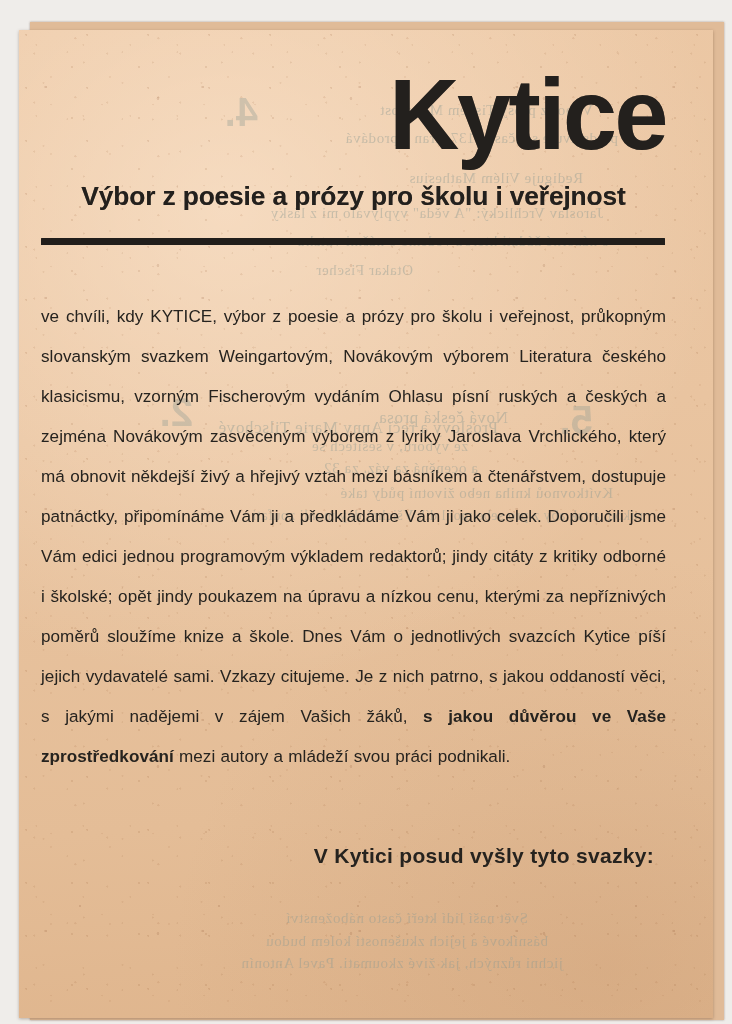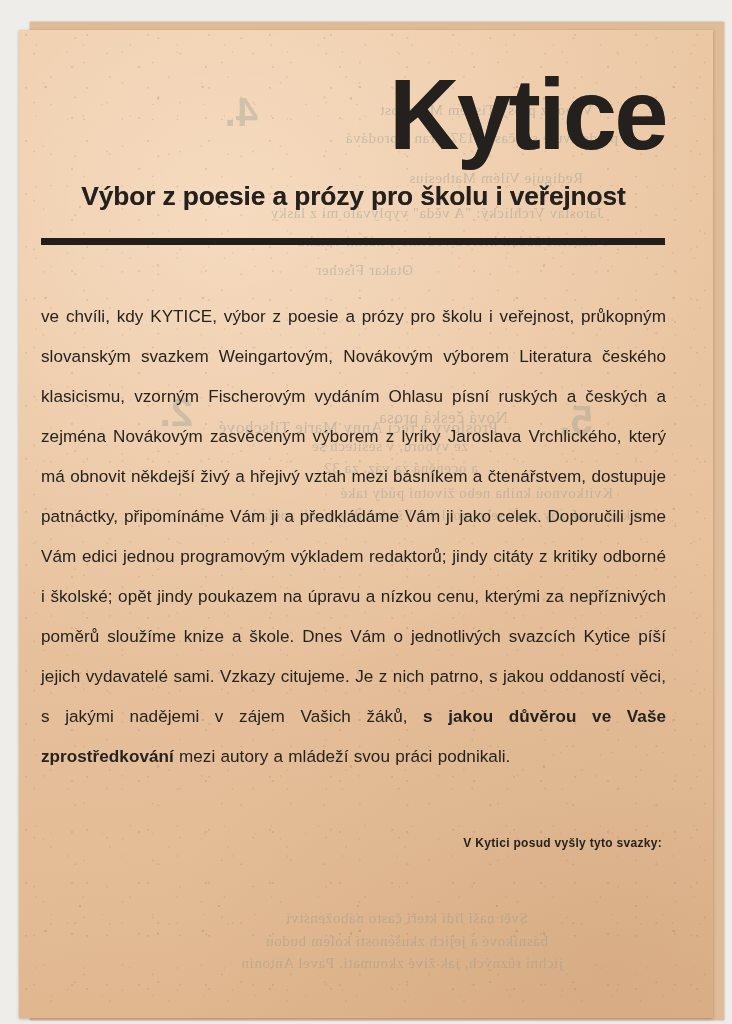--- a/index.html
+++ b/index.html
@@ -167,26 +167,26 @@
     font-family: "Liberation Sans", sans-serif;
     font-size: 17.1px;
     line-height: 40px;
     letter-spacing: .05px;
     color: #26231f;
     word-spacing: .4px;
   }
   .body-copy b { font-weight: 700; }
 
   .closing {
-    margin: 4px;
+    margin: 12px;
     padding-top: 55px;
     text-align: right;
     font-family: "Liberation Sans", sans-serif;
     font-weight: 700;
-    font-size: 12px;
+    font-size: 21px;
     letter-spacing: .3px;
     color: #26231f;
   }
 
   
   .doc-title, .doc-subtitle, .rule {
     text-shadow: 0 0 .4px rgba(35,32,29,.5);
   }
 </style>
 </head>

